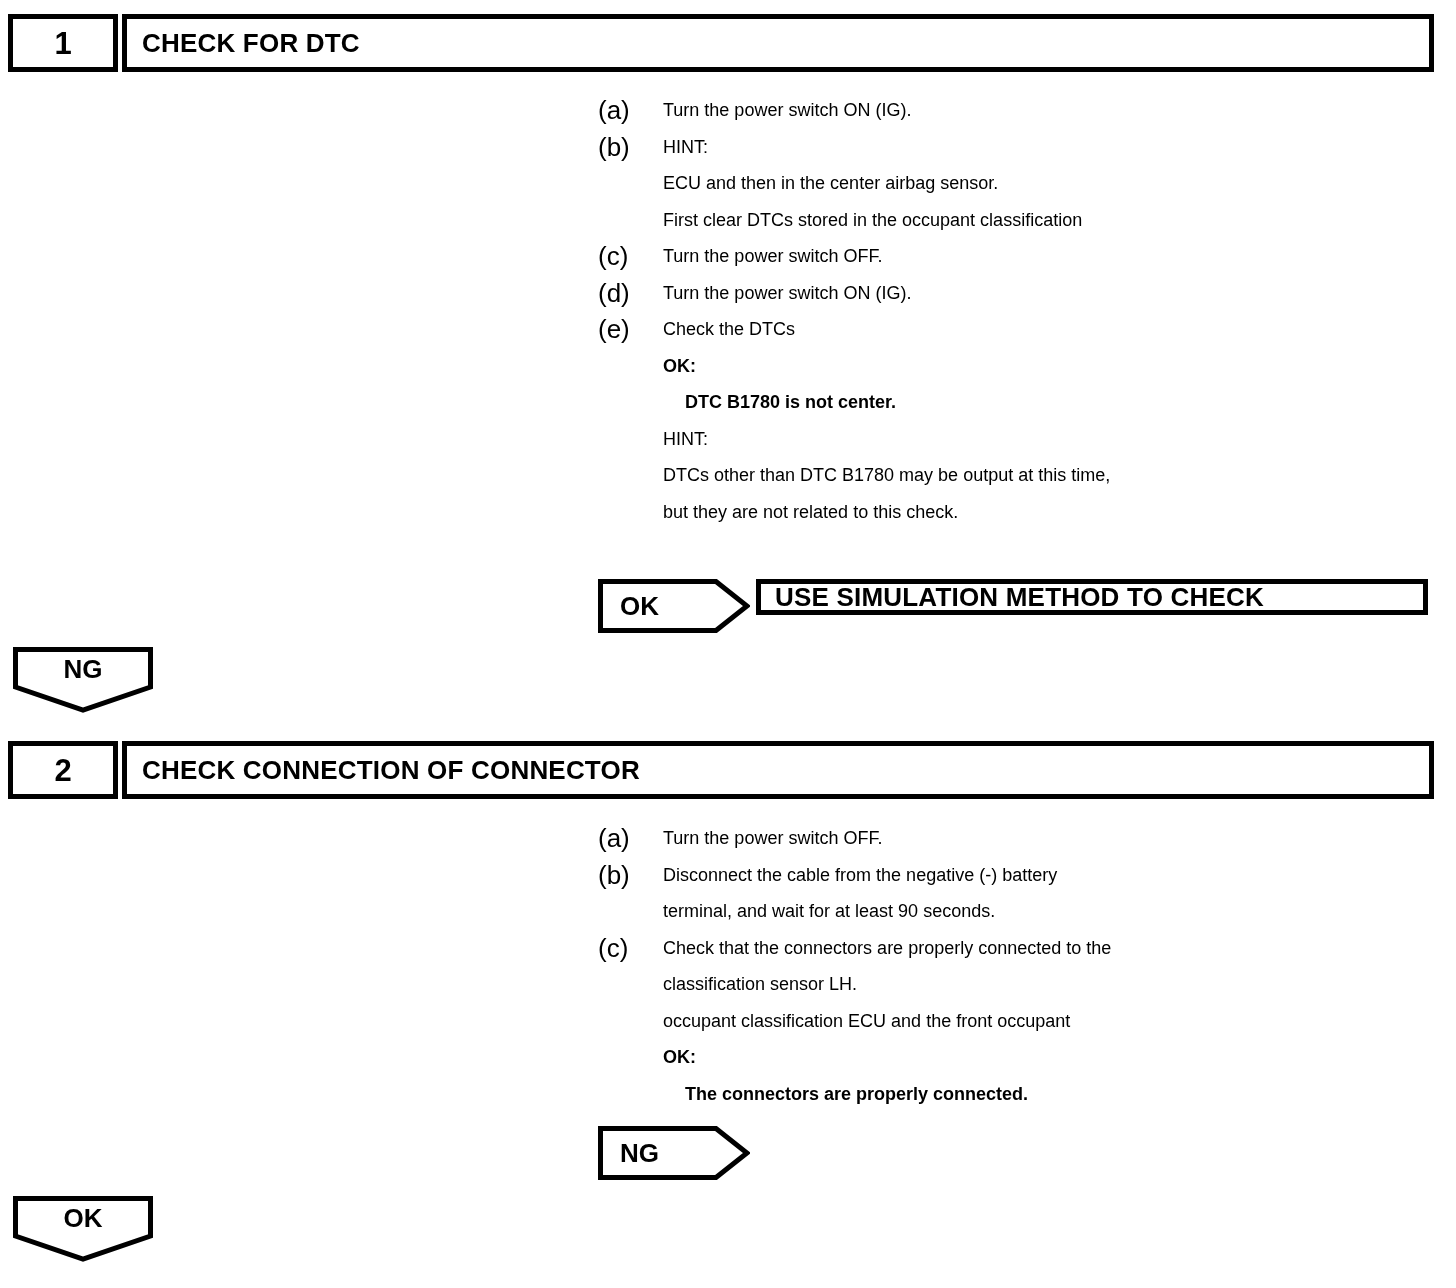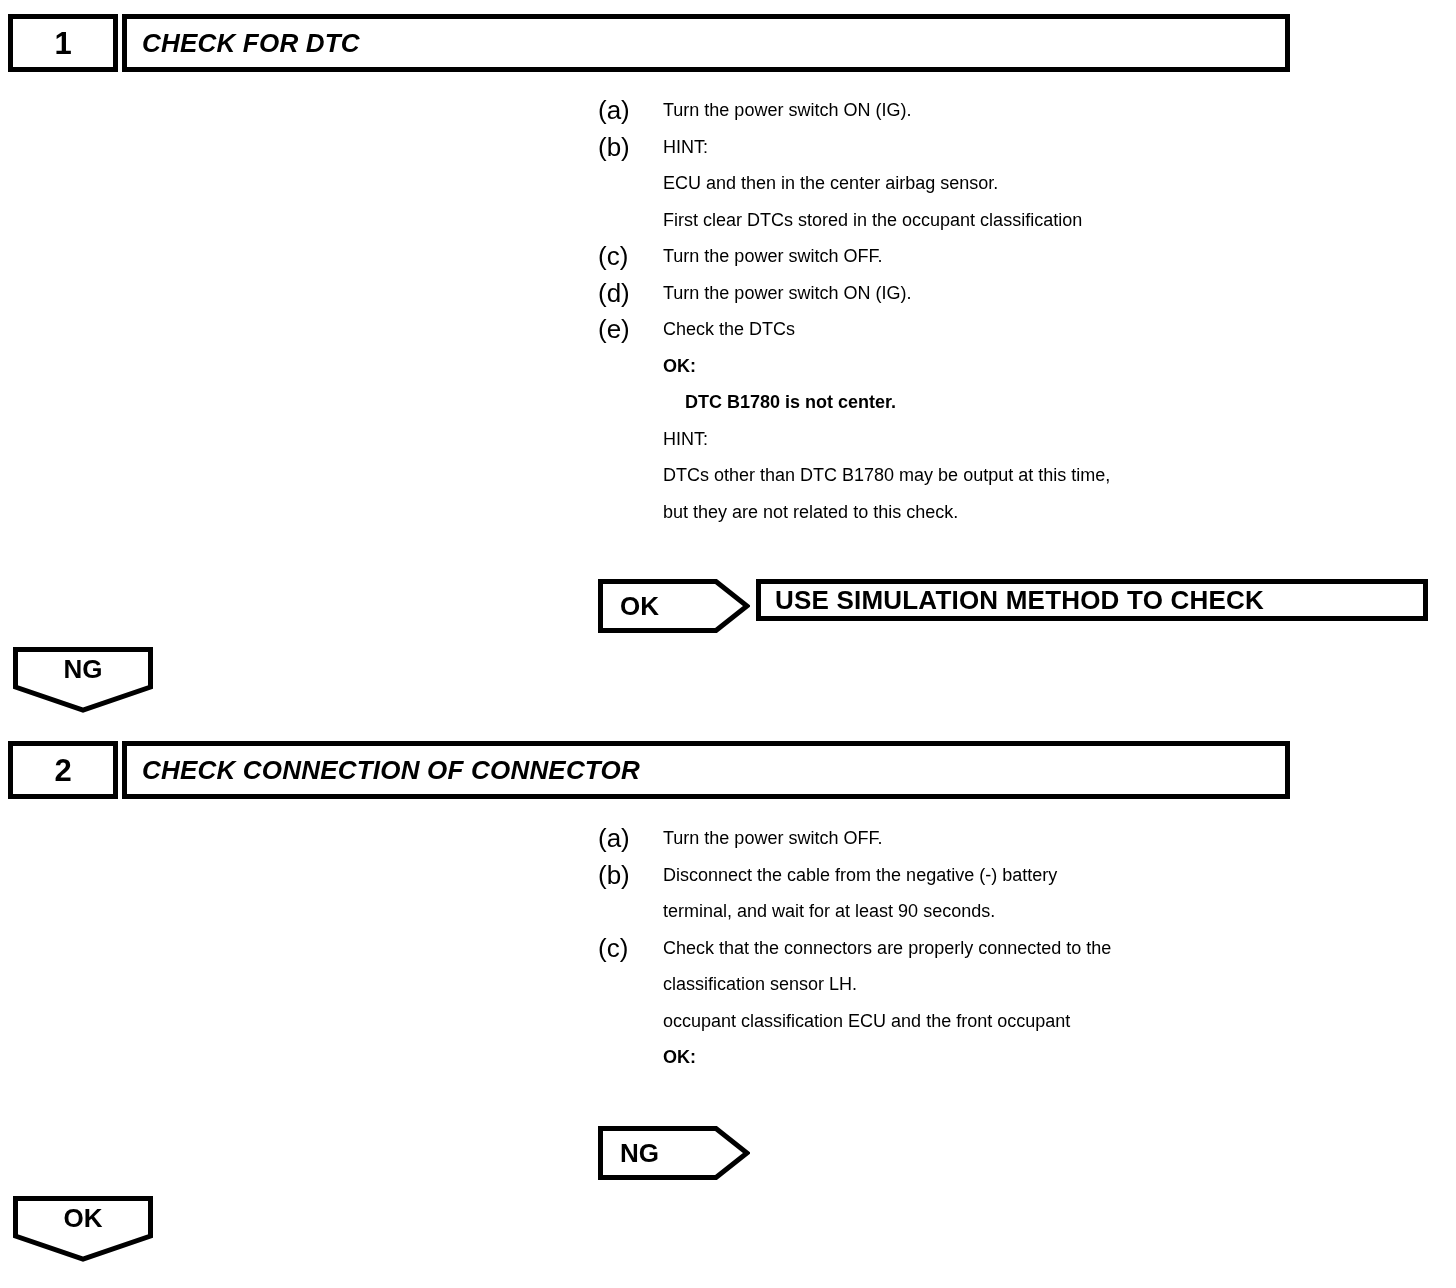--- a/index.html
+++ b/index.html
@@ -38,28 +38,27 @@
   .step-num-box .num {
     font-size: 31px;
     font-weight: bold;
     line-height: 1;
     letter-spacing: 0px;
   }
   .step-title-box {
     position: absolute;
     left: 114px;
     top: 0;
-    width: 1168px;
+    width: 1312px;
     height: 58px;
     box-sizing: border-box;
     border: 5px solid #000;
     background: #fff;
     display: flex;
     align-items: center;
-    font-style: italic;
   }
   .step-title-box .title {
     font-size: 26px;
     font-weight: bold;
     padding-left: 15px;
     letter-spacing: 0.2px;
     white-space: nowrap;
   }
 
   
@@ -116,21 +115,21 @@
     align-items: center;
     font-size: 26px;
     font-weight: bold;
     line-height: 1;
   }
   .result-box {
     position: absolute;
     left: 158px;
     top: 0;
     width: 672px;
-    height: 42px;
+    height: 36px;
     box-sizing: border-box;
     border: 5px solid #000;
     background: #fff;
     display: flex;
     align-items: center;
   }
   .result-box .result-text {
     font-size: 26px;
     font-weight: bold;
     padding-left: 14px;
@@ -261,20 +260,21 @@
     </div>
   </div>
 
   <div class="proc-row">
     <div class="proc-marker">(c)</div>
     <div class="proc-body">
       <div class="proc-line">Check that the connectors are properly connected to the</div>
       <div class="proc-line">classification sensor LH.</div>
       <div class="proc-line">occupant classification ECU and the front occupant</div>
       <div class="proc-line bold">OK:</div>
+      <div class="proc-line bold indent">The connectors are properly connected.</div>
     </div>
   </div>
 </div>
 
 <div class="result-group" style="left:598px; top:1126px; width:830px;">
   <div class="result-arrow">
     <svg width="152" height="54" viewBox="0 0 152 54" aria-hidden="true">
       <polygon points="2.5,2.5 118,2.5 149,27 118,51.5 2.5,51.5" fill="#ffffff" stroke="#000000" stroke-width="5" stroke-linejoin="miter"></polygon>
     </svg>
     <span class="arrow-label">NG</span>

